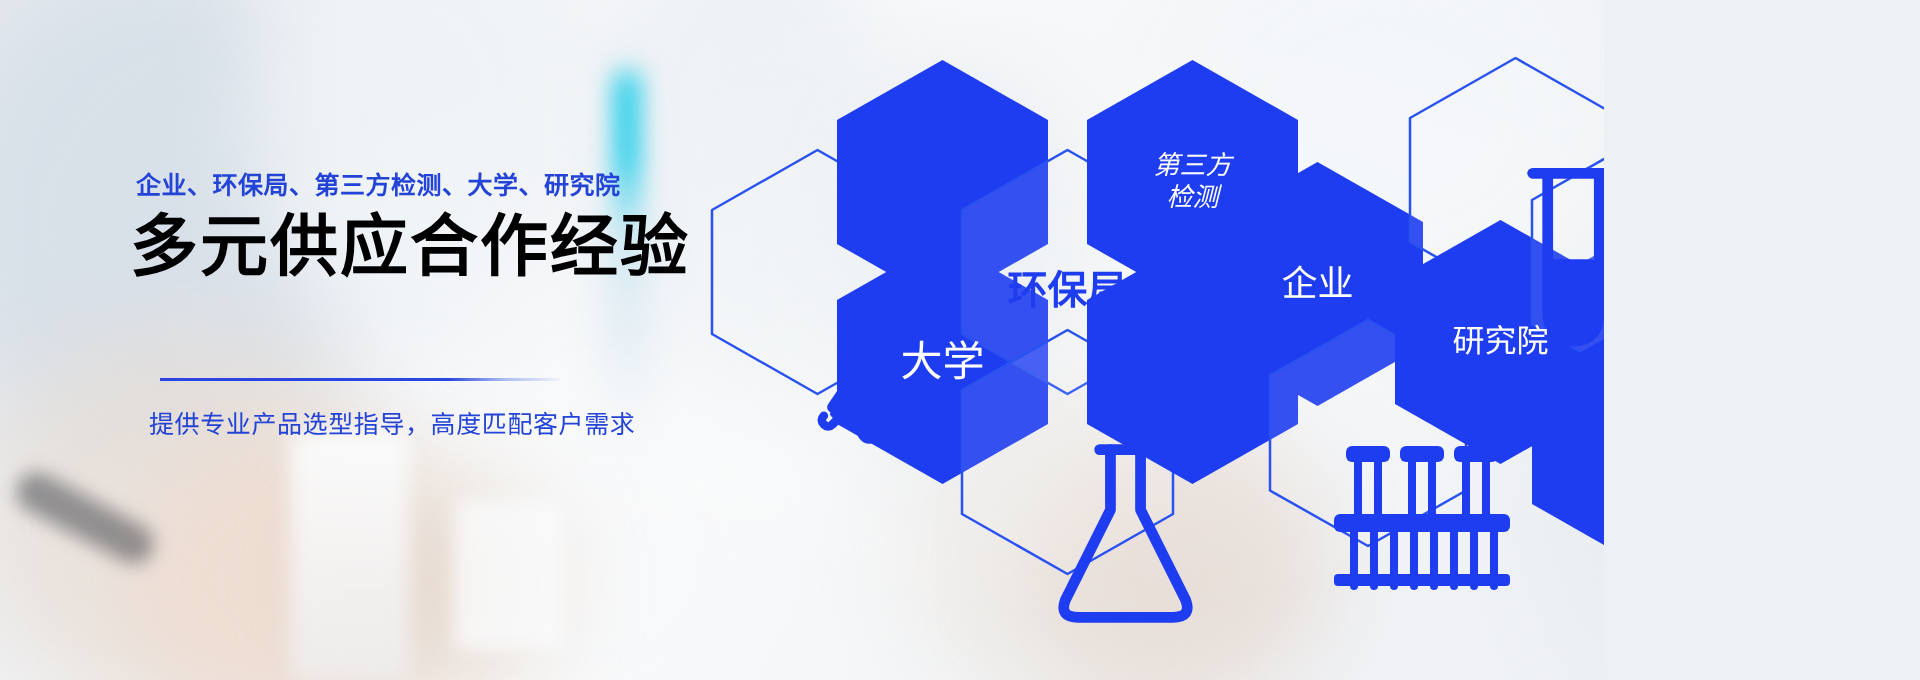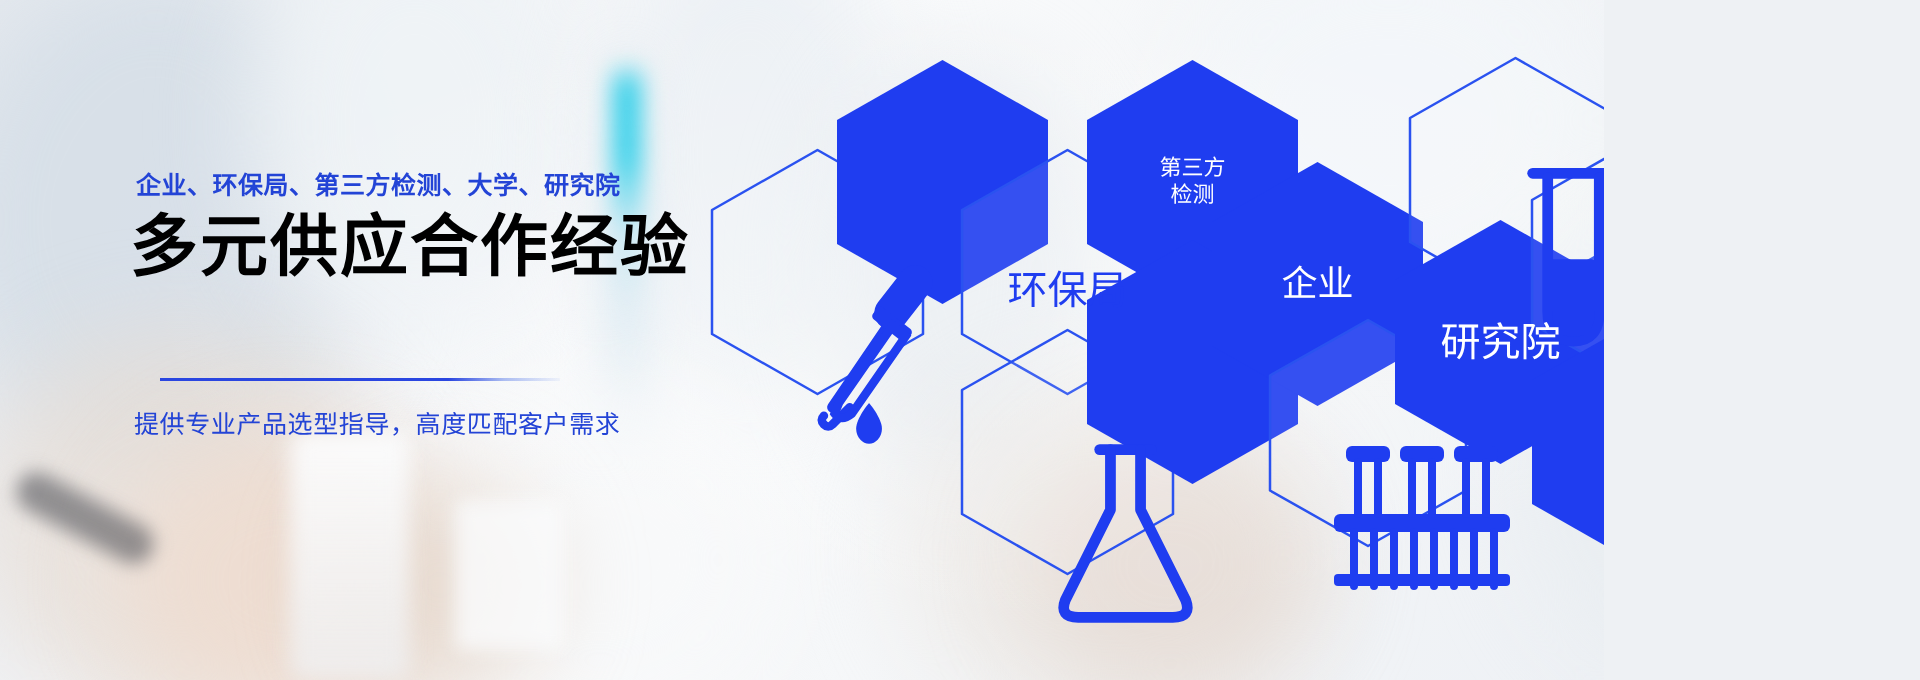--- a/index.html
+++ b/index.html
@@ -83,40 +83,40 @@
     font-size:68px;font-weight:900;letter-spacing:2px;
     color:#000000;white-space:nowrap;line-height:1;
     font-family:"DejaVu Sans","Liberation Sans",sans-serif;
     text-align:right;
   }
   .rule{
     position:absolute;left:160px;top:378px;width:400px;height:3px;
     background:linear-gradient(90deg,#2a46e0 0%,#2a46e0 72%,rgba(110,140,235,.55) 86%,rgba(150,175,240,.10) 100%);
   }
   .tagline{
-    position:absolute;left:134px;top:404px;
+    position:absolute;left:149px;top:404px;
     font-size:25px;font-weight:500;letter-spacing:.6px;
     color:#2344d6;white-space:nowrap;
   }
 
   
   .hexwrap{position:absolute;left:0;top:0;width:1920px;height:680px;}
   .hex{
     position:absolute;
     display:flex;align-items:center;justify-content:center;
     box-sizing:border-box;
   }
   .hex svg{position:absolute;inset:0;width:100%;height:100%;overflow:visible;}
   .hex .lbl{
     position:relative;z-index:2;text-align:center;
     font-weight:400;line-height:1.22;white-space:pre-line;
     font-family:"Liberation Sans","DejaVu Sans",sans-serif;
   }
   .hex.solid .lbl{color:#ffffff;}
-  .hex.outline .lbl{color:#1f3df0;font-weight:400;margin-top:36px;}
+  .hex.outline .lbl{color:#1f3df0;font-weight:700;margin-top:36px;}
   .icon-layer{position:absolute;inset:0;z-index:2;}
   .icon-layer svg{width:100%;height:100%;}
 </style>
 </head>
 <body>
 
 <div id="banner">
 
   <div class="bg-layer">
     <div class="bg-base"></div>
@@ -165,20 +165,26 @@
       <path d="M41 88 C41 83 47 76 47 76 C47 76 53 83 53 88 C53 92 50 95 47 95 C44 95 41 92 41 88 Z"></path>
     </g>
           </svg>
         </div>
       </div>
       <div class="hex solid" style="left: 835px; top: 58px; width: 215px; height: 248px;">
         <svg viewBox="0 0 215 248" preserveAspectRatio="none">
           <polygon points="107.5,2.0 213.0,62.0 213.0,186.0 107.5,246.0 2.0,186.0 2.0,62.0" fill="#1f3df0" stroke="none" stroke-width="0" stroke-linejoin="round"></polygon>
         </svg>
       </div>
+      <div class="hex solid" style="left: 835px; top: 238px; width: 215px; height: 248px;">
+        <svg viewBox="0 0 215 248" preserveAspectRatio="none">
+          <polygon points="107.5,2.0 213.0,62.0 213.0,186.0 107.5,246.0 2.0,186.0 2.0,62.0" fill="#1f3df0" stroke="none" stroke-width="0" stroke-linejoin="round"></polygon>
+        </svg>
+        <div class="lbl" style="font-size: 42px;">大学</div>
+      </div>
       <div class="hex outline" style="left: 960px; top: 148px; width: 215px; height: 248px;">
         <svg viewBox="0 0 215 248" preserveAspectRatio="none">
           <polygon points="107.5,2.0 213.0,62.0 213.0,186.0 107.5,246.0 2.0,186.0 2.0,62.0" fill="rgba(255,255,255,0.10)" stroke="#2a52f0" stroke-width="2.5" stroke-linejoin="round"></polygon>
         </svg>
         <div class="lbl" style="font-size: 40px;">环保局</div>
       </div>
       <div class="hex outline" style="left: 960px; top: 328px; width: 215px; height: 248px;">
         <svg viewBox="0 0 215 248" preserveAspectRatio="none">
           <polygon points="107.5,2.0 213.0,62.0 213.0,186.0 107.5,246.0 2.0,186.0 2.0,62.0" fill="rgba(255,255,255,0.10)" stroke="#2a52f0" stroke-width="2.5" stroke-linejoin="round"></polygon>
         </svg>
@@ -188,21 +194,21 @@
       <path d="M38 14 L62 14"></path>
       <path d="M43 14 L43 42 L22 84 Q19 92 28 92 L72 92 Q81 92 78 84 L57 42 L57 14"></path>
     </g>
           </svg>
         </div>
       </div>
       <div class="hex solid" style="left: 1085px; top: 58px; width: 215px; height: 248px;">
         <svg viewBox="0 0 215 248" preserveAspectRatio="none">
           <polygon points="107.5,2.0 213.0,62.0 213.0,186.0 107.5,246.0 2.0,186.0 2.0,62.0" fill="#1f3df0" stroke="none" stroke-width="0" stroke-linejoin="round"></polygon>
         </svg>
-        <div class="lbl" style="font-size: 22px;">第三方
+        <div class="lbl" style="font-size: 26px; font-style: italic;">第三方
 检测</div>
       </div>
       <div class="hex solid" style="left: 1085px; top: 238px; width: 215px; height: 248px;">
         <svg viewBox="0 0 215 248" preserveAspectRatio="none">
           <polygon points="107.5,2.0 213.0,62.0 213.0,186.0 107.5,246.0 2.0,186.0 2.0,62.0" fill="#1f3df0" stroke="none" stroke-width="0" stroke-linejoin="round"></polygon>
         </svg>
       </div>
       <div class="hex solid" style="left: 1210px; top: 160px; width: 215px; height: 248px;">
         <svg viewBox="0 0 215 248" preserveAspectRatio="none">
           <polygon points="107.5,2.0 213.0,62.0 213.0,186.0 107.5,246.0 2.0,186.0 2.0,62.0" fill="#1f3df0" stroke="none" stroke-width="0" stroke-linejoin="round"></polygon>
@@ -244,21 +250,21 @@
       <path d="M38 14 L38 76 Q38 90 50 90 Q62 90 62 76 L62 14"></path>
     </g>
     <path d="M40 52 L60 52 L60 76 Q60 88 50 88 Q40 88 40 76 Z" fill="#1f3df0"></path>
           </svg>
         </div>
       </div>
       <div class="hex solid" style="left: 1393px; top: 218px; width: 215px; height: 248px;">
         <svg viewBox="0 0 215 248" preserveAspectRatio="none">
           <polygon points="107.5,2.0 213.0,62.0 213.0,186.0 107.5,246.0 2.0,186.0 2.0,62.0" fill="#1f3df0" stroke="none" stroke-width="0" stroke-linejoin="round"></polygon>
         </svg>
-        <div class="lbl" style="font-size: 40px;">研究院</div>
+        <div class="lbl" style="font-size: 32px;">研究院</div>
       </div>
       <div class="hex outline" style="left: 1530px; top: 138px; width: 215px; height: 248px;">
         <svg viewBox="0 0 215 248" preserveAspectRatio="none">
           <polygon points="107.5,2.0 213.0,62.0 213.0,186.0 107.5,246.0 2.0,186.0 2.0,62.0" fill="rgba(255,255,255,0.10)" stroke="#2a52f0" stroke-width="2.5" stroke-linejoin="round"></polygon>
         </svg>
       </div>
       <div class="hex solid" style="left: 1530px; top: 318px; width: 215px; height: 248px;">
         <svg viewBox="0 0 215 248" preserveAspectRatio="none">
           <polygon points="107.5,2.0 213.0,62.0 213.0,186.0 107.5,246.0 2.0,186.0 2.0,62.0" fill="#1f3df0" stroke="none" stroke-width="0" stroke-linejoin="round"></polygon>
         </svg>

